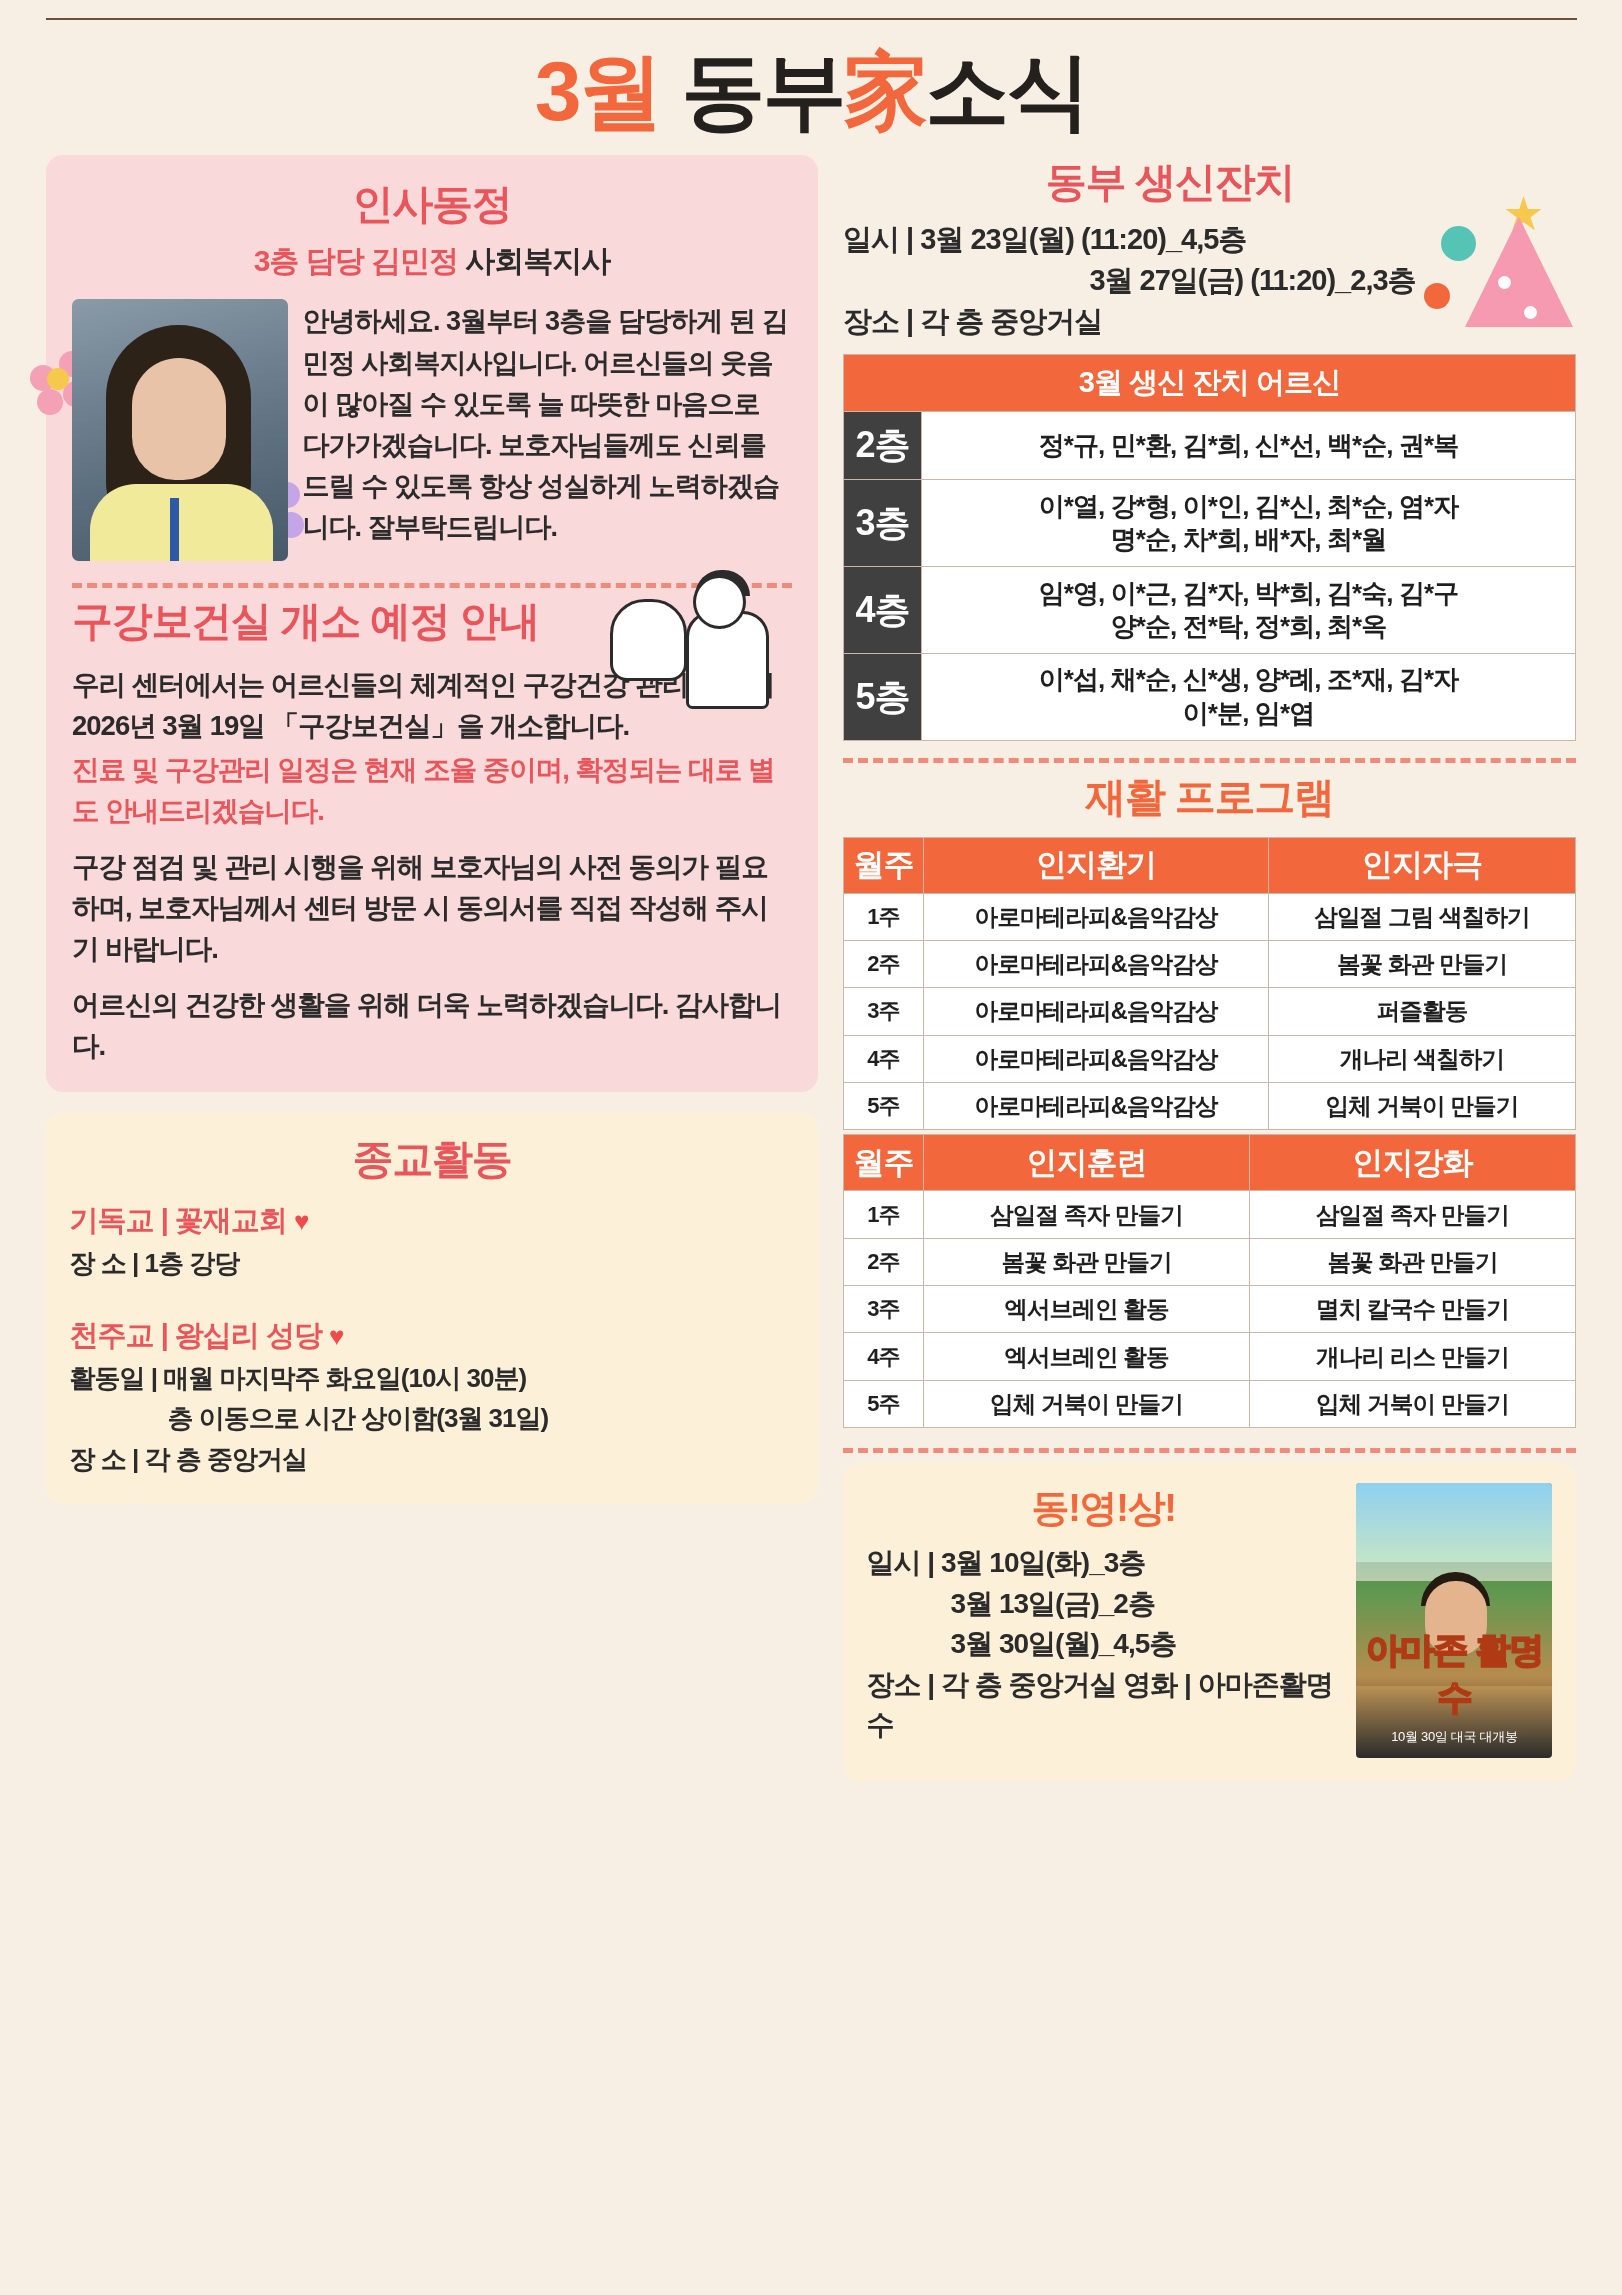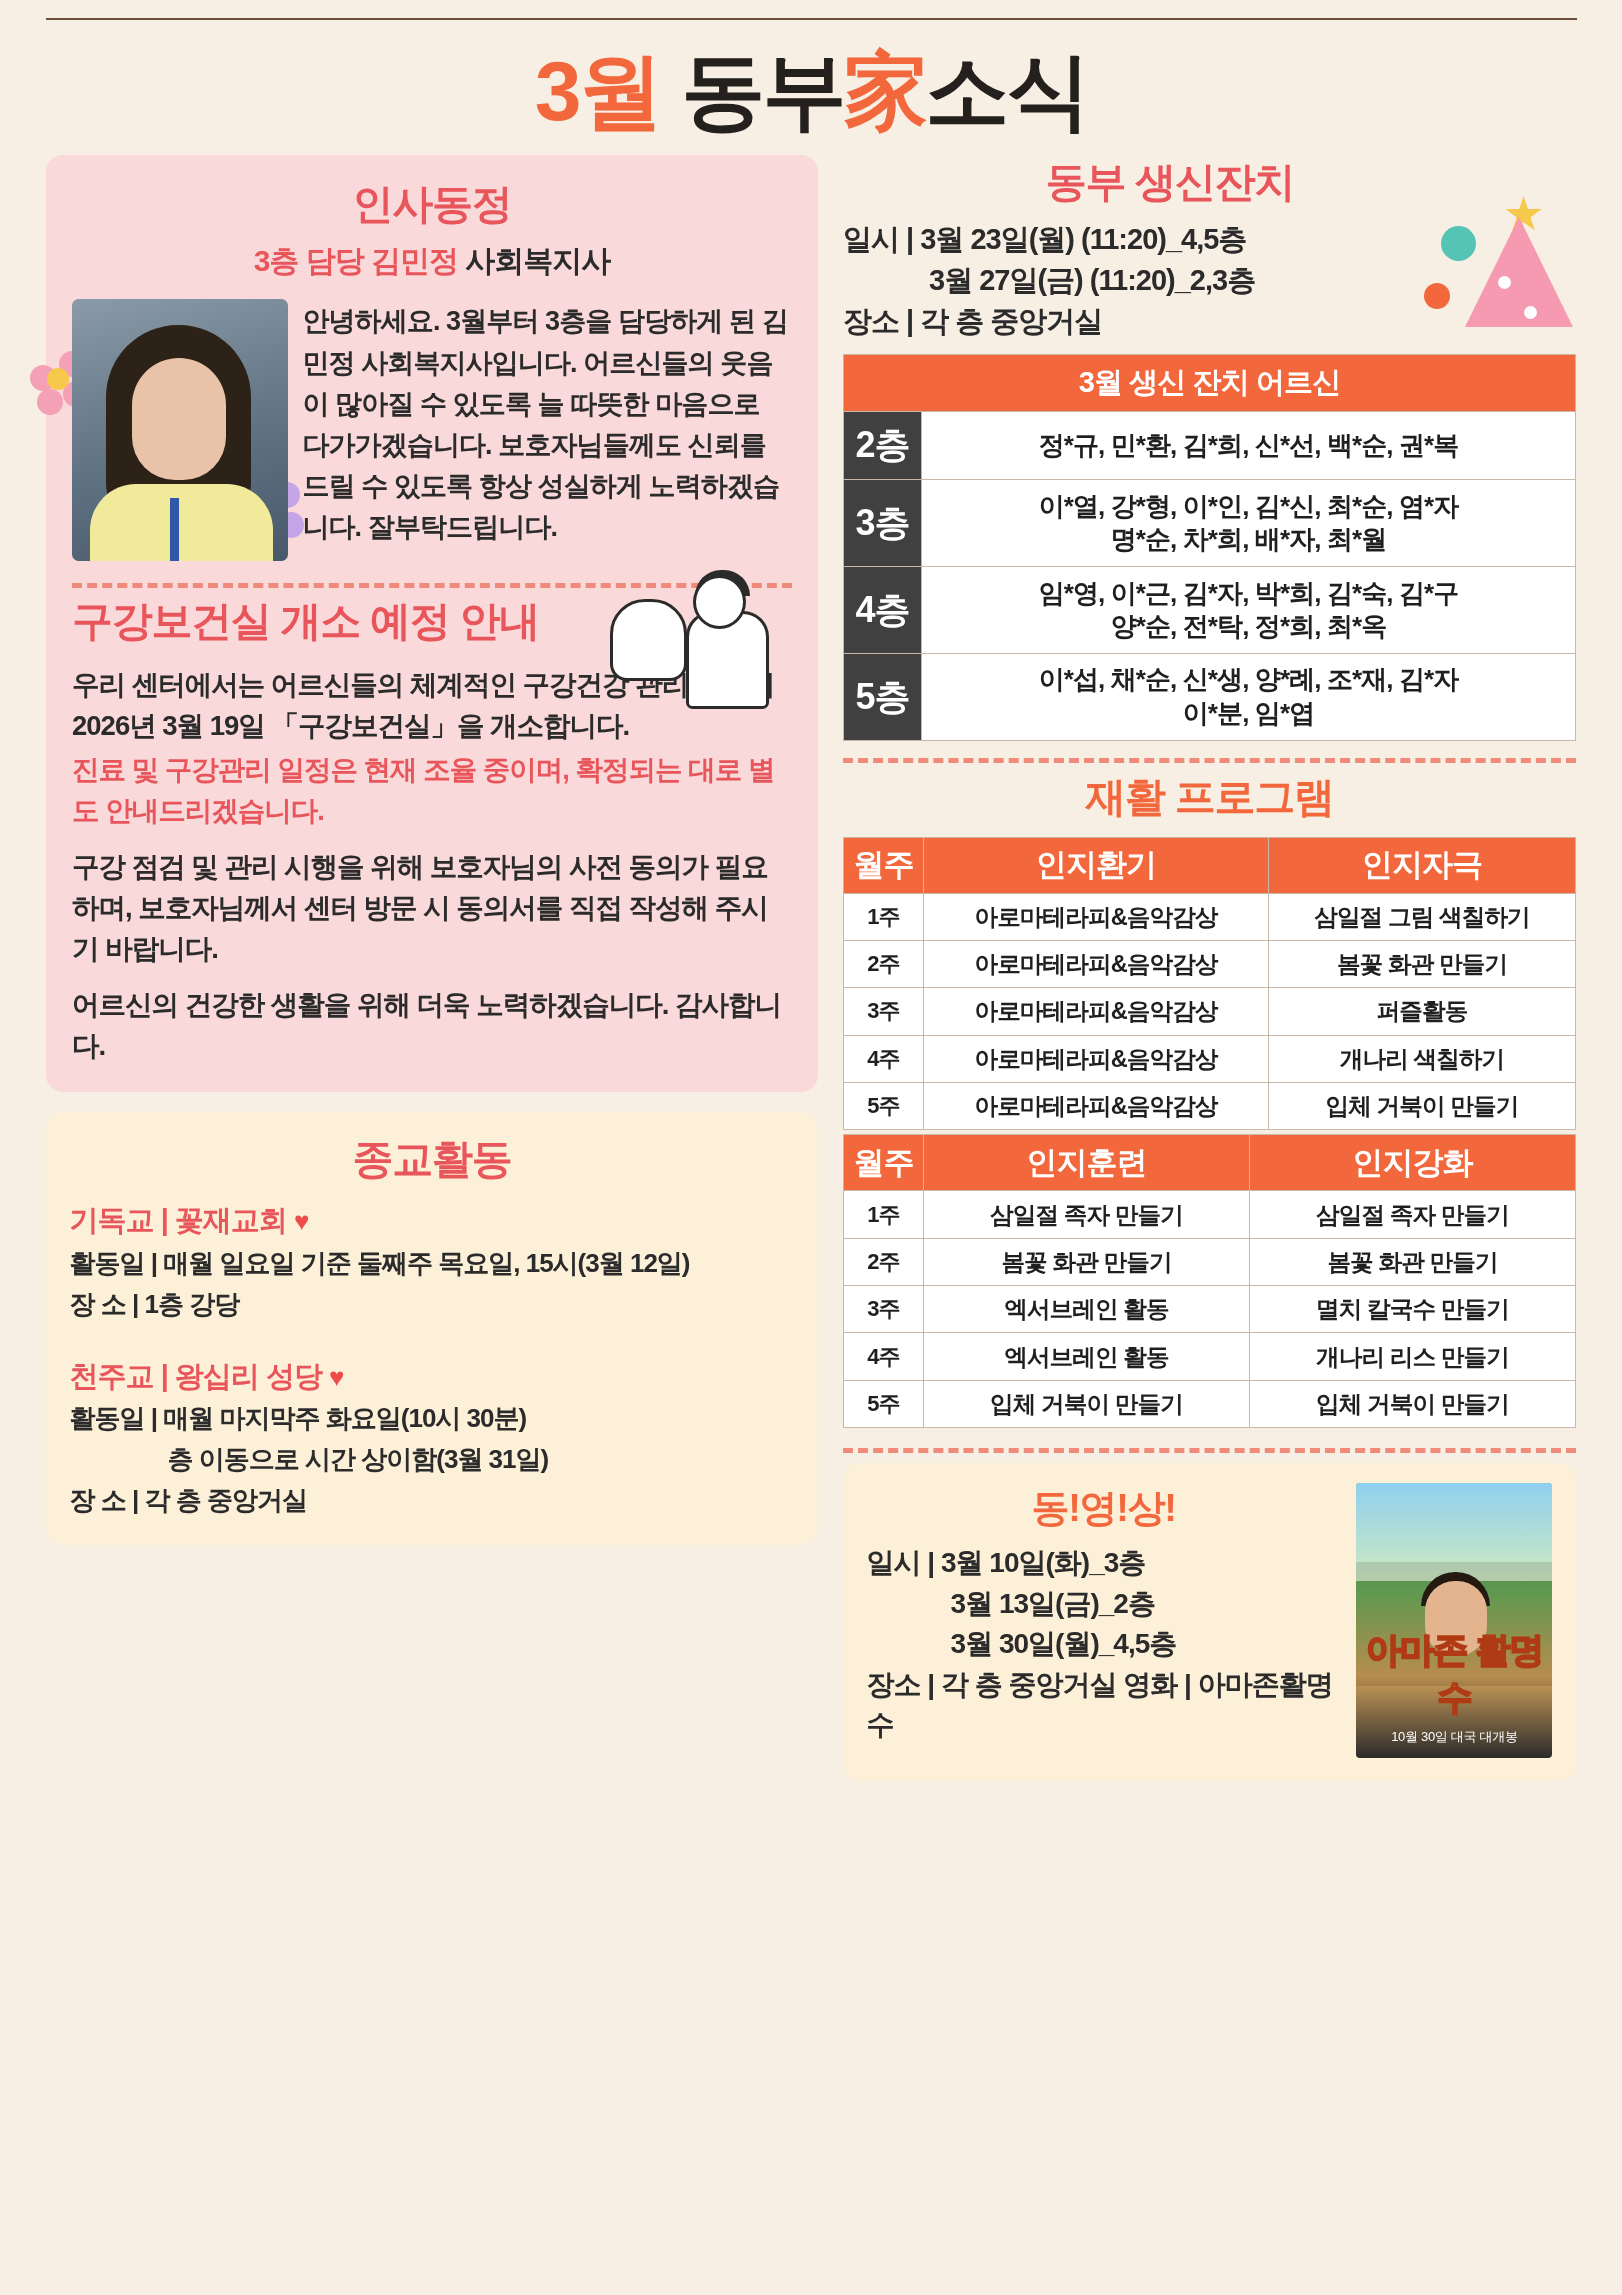--- a/index.html
+++ b/index.html
@@ -179,21 +179,21 @@
     color: #f2683c;
     letter-spacing: -1.3px;
   }
   .info-lines {
     font-size: 29px;
     font-weight: 700;
     line-height: 1.42;
     letter-spacing: -1px;
     margin-top: 9.2px;
   }
-  .info-lines .indent { padding-left: 86px; display: block; }
+  .info-lines .indent { padding-left: 86px; display: block; text-align: center; }
 
   table {
     border-collapse: collapse;
     width: 100%;
     margin-top: 11.8px;
     background: #fff;
   }
   table th, table td {
     border: 1.3px solid #c9b8a8;
     text-align: center;
@@ -422,23 +422,20 @@
         </div>
       </div>
 
       <div class="panel-cream" style="margin-top:19.6px;">
         <div class="heading-pink">종교활동</div>
 
         <div class="rel-block">
           <div class="rel-title">
             <span>기독교 | 꽃재교회</span>
             <span class="heart">♥</span>
-          </div>
-          <div class="rel-line">
-            <span>활동일 | </span><span>매월 일요일 기준 둘째주 목요일, 15시(3월 12일)</span>
           </div>
           <div class="rel-line">
             <span>장    소 | </span><span>1층 강당</span>
           </div>
         </div>
 
         <div class="rel-block" style="margin-top:34px;">
           <div class="rel-title">
             <span>천주교 | 왕십리 성당</span>
             <span class="heart">♥</span>

